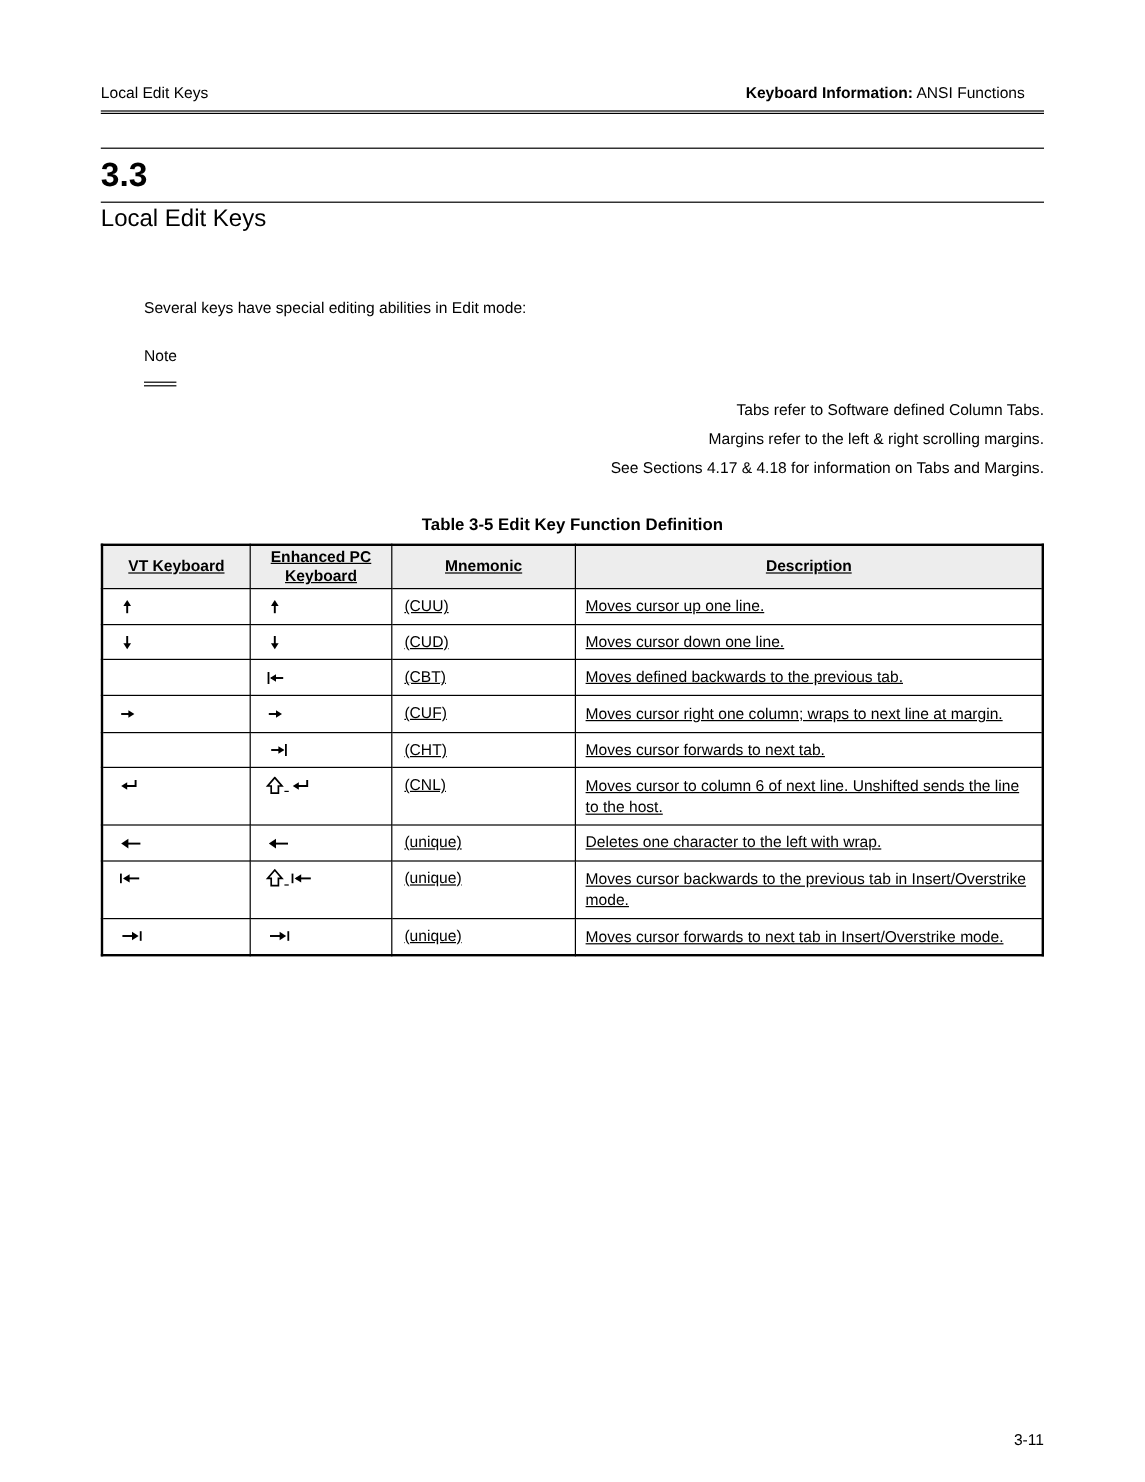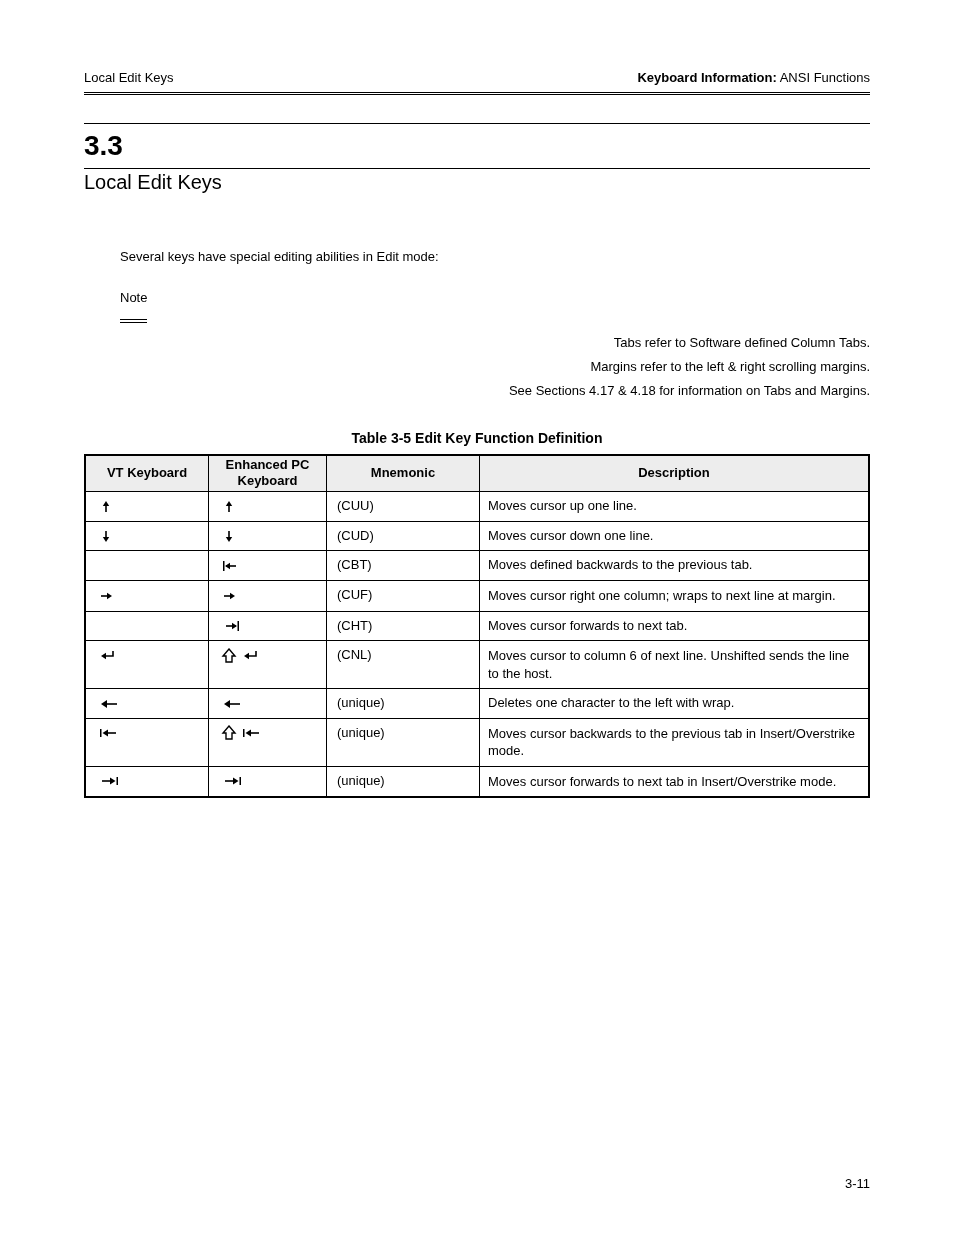--- a/index.html
+++ b/index.html
@@ -28,21 +28,21 @@
     position: relative;
   }
   .header-line .left {
     position: absolute;
     left: 0;
     top: 0;
     font-size: 13px;
   }
   .header-line .right {
     position: absolute;
-    right: 0;
+    right: 16px;
     top: 0;
     font-size: 13px;
   }
   .header-line .right b {
     font-weight: bold;
   }
   .dbl-rule {
     border-top: 3px double #000;
     margin-top: 4px;
   }
@@ -96,20 +96,21 @@
     font-weight: 600;
     margin-top: 28px;
     margin-bottom: 8px;
   }
 
   table.keymap {
     width: 100%;
     border-collapse: collapse;
     border: 2px solid #000;
     font-size: 13px;
+    text-decoration: underline;
   }
   table.keymap th, table.keymap td {
     border: 1px solid #000;
     vertical-align: top;
   }
   table.keymap thead th {
     background: #ededed;
     text-align: center;
     font-weight: 600;
     vertical-align: middle;
@@ -130,21 +131,21 @@
     text-align: left;
     padding-left: 10px;
   }
   .two-line-desc {
     line-height: 1.35;
   }
 
   .footer-pg {
     position: absolute;
     right: 84px;
-    bottom: 44px;
+    bottom: 28px;
     font-size: 13px;
   }
 
   
   svg.key {
     vertical-align: middle;
   }
 </style>
 </head>
 <body>

